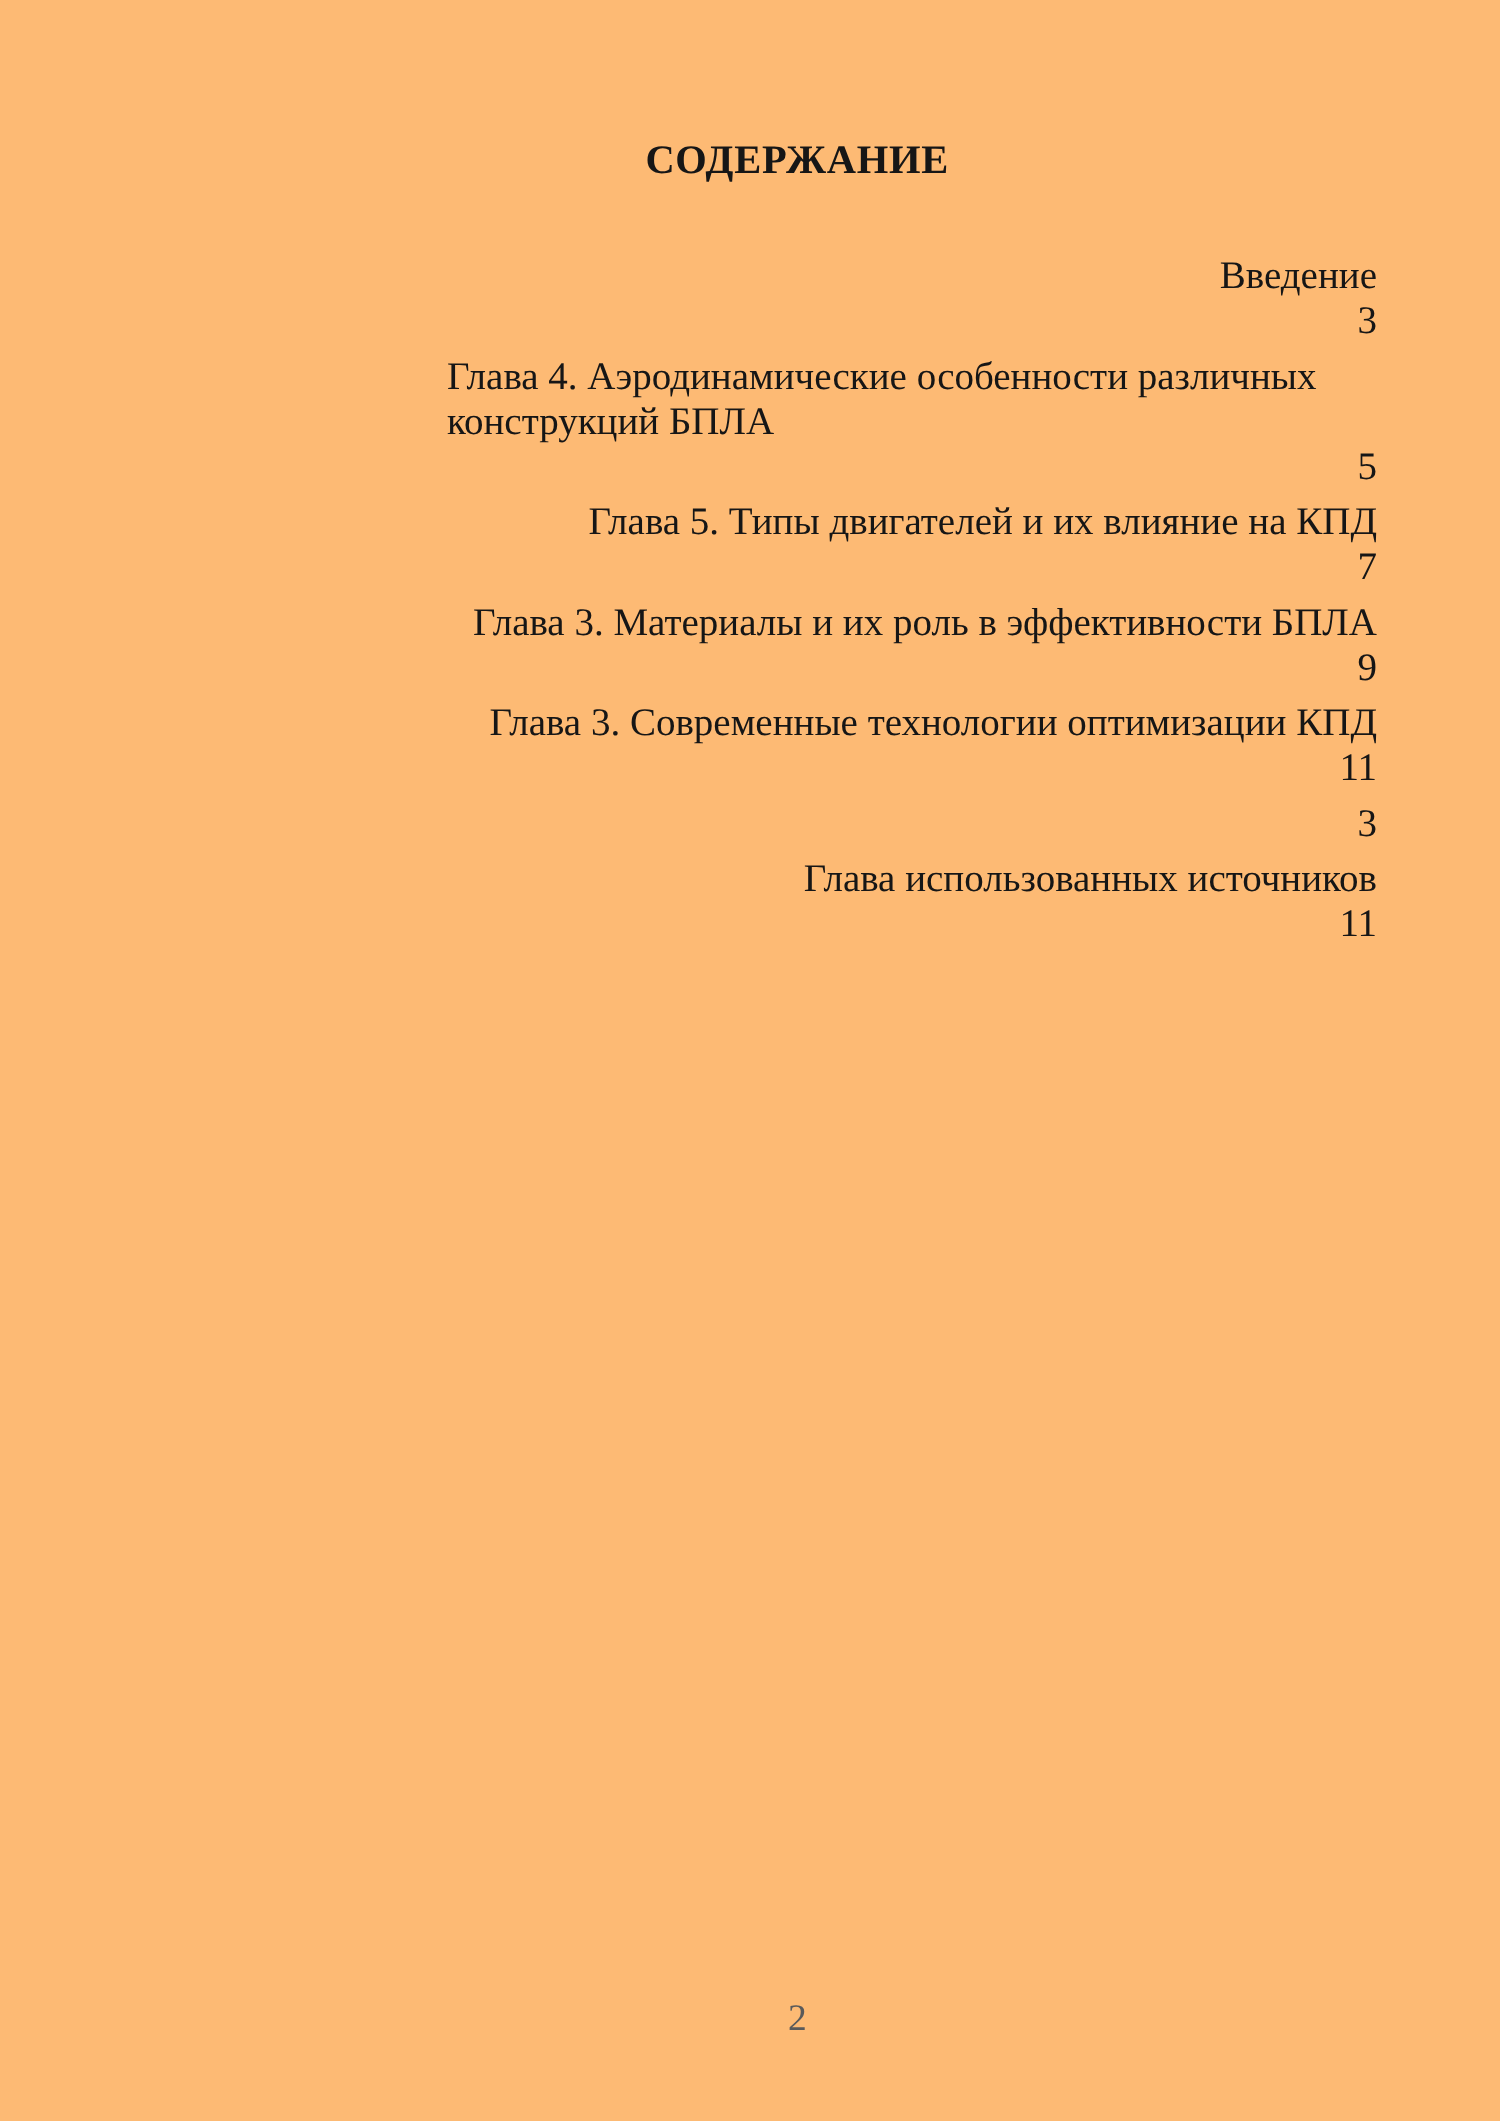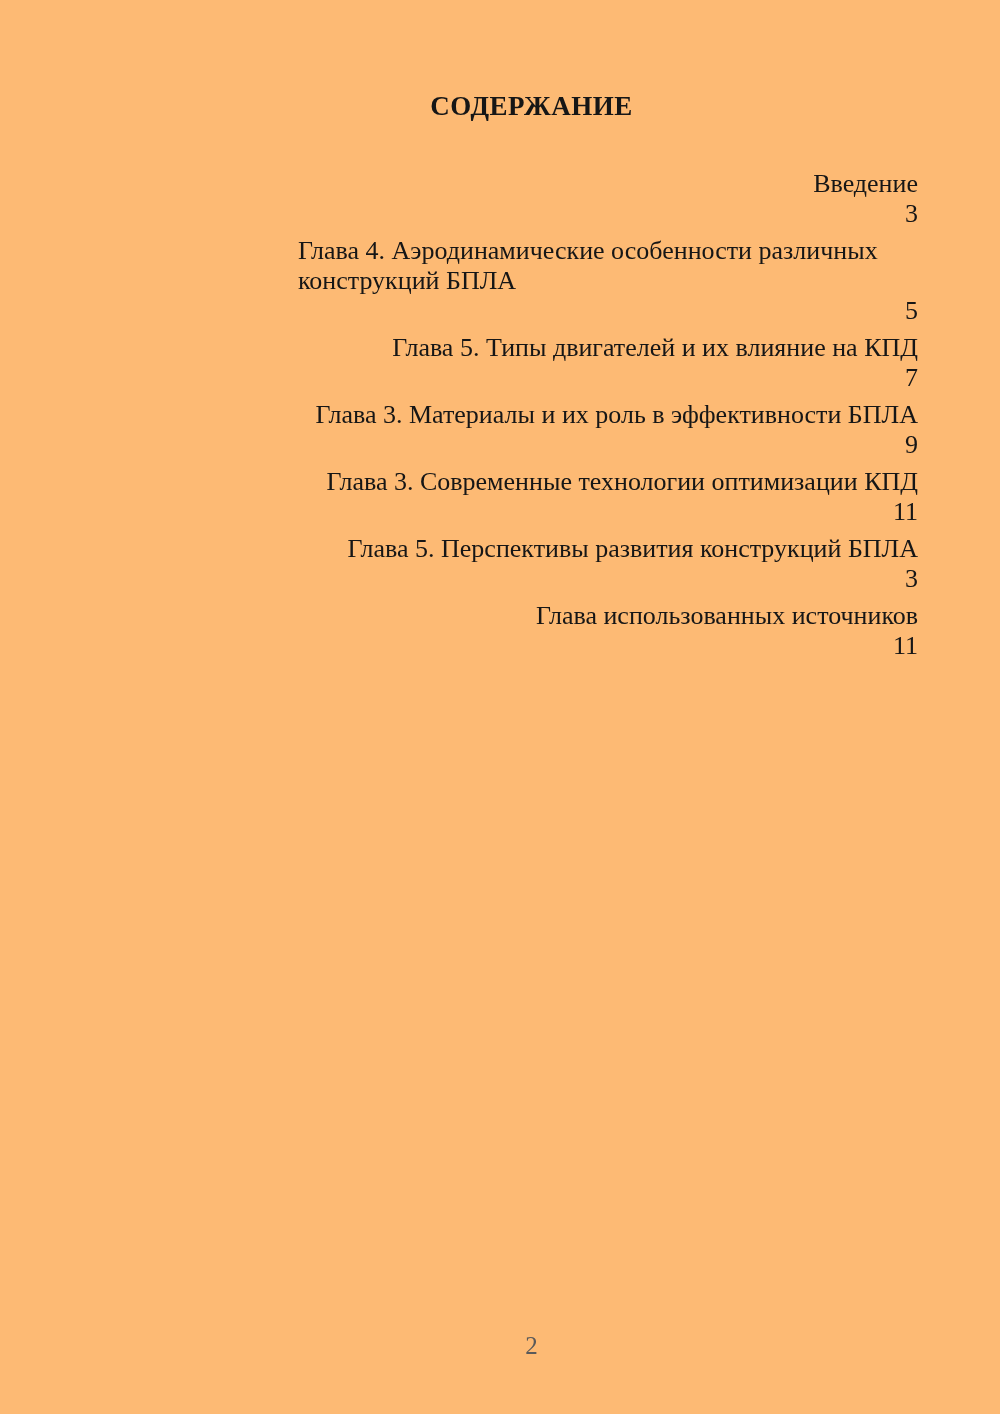--- a/index.html
+++ b/index.html
@@ -98,21 +98,20 @@
     <span class="toc-label">Глава 3. Материалы и их роль в эффективности БПЛА</span>
     <span class="toc-page">9</span>
   </div>
 
   <div class="toc-row">
     <span class="toc-label">Глава 3. Современные технологии оптимизации КПД</span>
     <span class="toc-page">11</span>
   </div>
 
   <div class="toc-row">
-    <span class="toc-label">Глава 5. Перспективы развития конструкций БПЛА</span>
     <span class="toc-page">3</span>
   </div>
 
 
   <div class="toc-row">
     <span class="toc-label">Глава использованных источников</span>
     <span class="toc-page">11</span>
   </div>
 </div>
 

